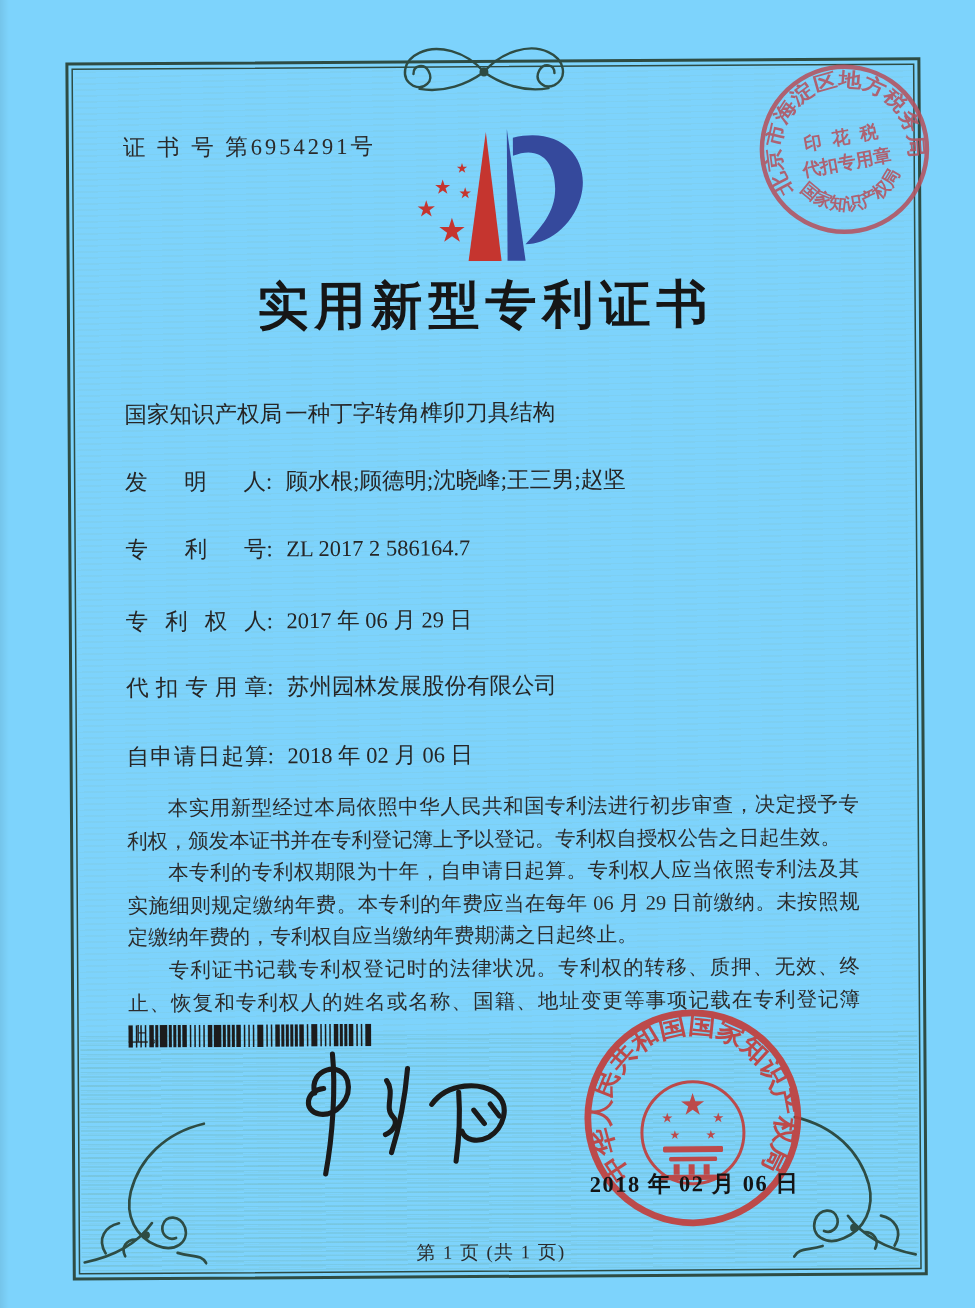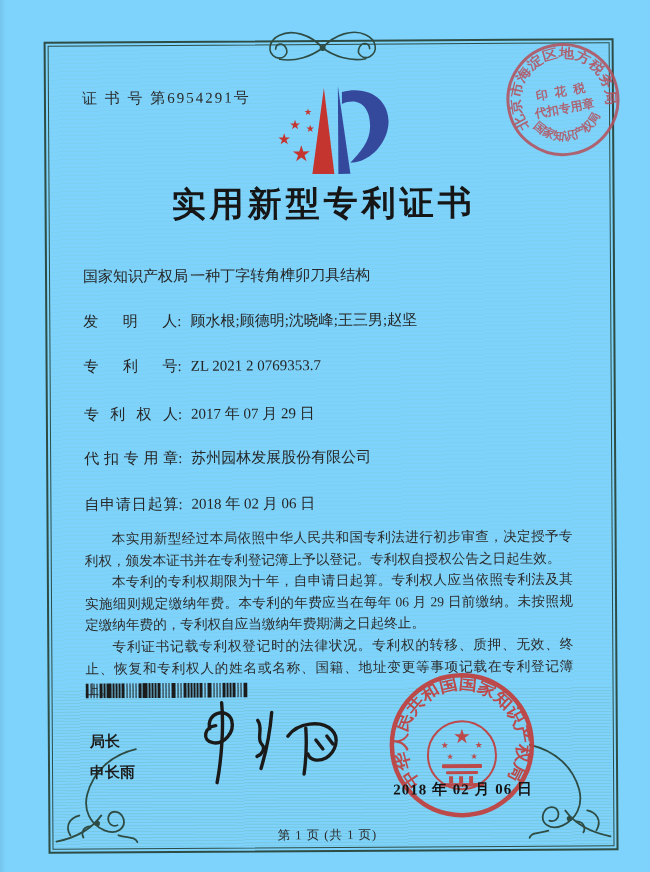--- a/index.html
+++ b/index.html
@@ -132,44 +132,40 @@
 
     <div class="title">实用新型专利证书</div>
 
     <div class="field-row r0">
       <span class="flabel">国家知识产权局</span><span class="fcolon">:</span><span class="fvalue">一种丁字转角榫卯刀具结构</span>
     </div>
     <div class="field-row r1">
       <span class="flabel">发明人</span><span class="fcolon">:</span><span class="fvalue">顾水根;顾德明;沈晓峰;王三男;赵坚</span>
     </div>
     <div class="field-row r2">
-      <span class="flabel">专利号</span><span class="fcolon">:</span><span class="fvalue">ZL 2021 2 0769353.7</span>
+      <span class="flabel">专利号</span><span class="fcolon">:</span><span class="fvalue">ZL 2017 2 586164.7</span>
     </div>
     <div class="field-row r3">
-      <span class="flabel">专利权人</span><span class="fcolon">:</span><span class="fvalue">2017 年 07 月 29 日</span>
+      <span class="flabel">专利权人</span><span class="fcolon">:</span><span class="fvalue">2017 年 06 月 29 日</span>
     </div>
     <div class="field-row r4">
       <span class="flabel">代扣专用章</span><span class="fcolon">:</span><span class="fvalue">苏州园林发展股份有限公司</span>
     </div>
     <div class="field-row r5">
       <span class="flabel">自申请日起算</span><span class="fcolon">:</span><span class="fvalue">2018 年 02 月 06 日</span>
     </div>
 
     <div class="body-text">
       <p>本实用新型经过本局依照中华人民共和国专利法进行初步审查，决定授予专利权，颁发本证书并在专利登记簿上予以登记。专利权自授权公告之日起生效。</p>
       <p>本专利的专利权期限为十年，自申请日起算。专利权人应当依照专利法及其实施细则规定缴纳年费。本专利的年费应当在每年 06 月 29 日前缴纳。未按照规定缴纳年费的，专利权自应当缴纳年费期满之日起终止。</p>
       <p>专利证书记载专利权登记时的法律状况。专利权的转移、质押、无效、终止、恢复和专利权人的姓名或名称、国籍、地址变更等事项记载在专利登记簿上。</p>
     </div>
 
     <div class="barcode"><i style="width: 3px;"></i><i style="width: 1.5px;"></i><i style="width: 1.5px;"></i><i style="width: 1.5px;"></i><i style="width: 3px;"></i><i style="width: 1.5px;"></i><i style="width: 4.5px;"></i><i style="width: 1.5px;"></i><i style="width: 1.5px;"></i><i style="width: 1.5px;"></i><i style="width: 3px;"></i><i style="width: 1.5px;"></i><i style="width: 1.5px;"></i><i style="width: 1.5px;"></i><i style="width: 1.5px;"></i><i style="width: 3px;"></i><i style="width: 4.5px;"></i><i style="width: 1.5px;"></i><i style="width: 1.5px;"></i><i style="width: 1.5px;"></i><i style="width: 3px;"></i><i style="width: 1.5px;"></i><i style="width: 1.5px;"></i><i style="width: 1.5px;"></i><i style="width: 4.5px;"></i><i style="width: 1.5px;"></i><i style="width: 1.5px;"></i><i style="width: 3px;"></i><i style="width: 1.5px;"></i><i style="width: 1.5px;"></i><i style="width: 1.5px;"></i><i style="width: 1.5px;"></i><i style="width: 3px;"></i><i style="width: 1.5px;"></i><i style="width: 4.5px;"></i><i style="width: 1.5px;"></i><i style="width: 1.5px;"></i><i style="width: 1.5px;"></i><i style="width: 3px;"></i><i style="width: 1.5px;"></i><i style="width: 1.5px;"></i><i style="width: 3px;"></i><i style="width: 1.5px;"></i><i style="width: 1.5px;"></i><i style="width: 4.5px;"></i></div>
 
-    <div class="signer">
-      <div>局长</div>
-      <div>申长雨</div>
-    </div>
 
     <svg class="signature" viewBox="0 0 172 96">
       <g stroke="#1a1a1a" stroke-width="3.4" fill="none" stroke-linecap="round" stroke-linejoin="round">
         <path d="M30,34 C26,18 48,12 52,26 C55,38 44,50 33,48 C22,46 24,32 36,31"></path>
         <path d="M42,8 C44,30 42,62 37,88"></path>
         <path d="M78,26 C84,34 76,44 82,50 C86,54 82,60 77,62"></path>
         <path d="M92,18 C90,40 86,58 81,74"></path>
         <path d="M108,42 C118,28 142,26 152,36 C160,44 156,58 146,64 C138,68 130,66 128,60"></path>
         <path d="M126,34 C127,50 126,66 124,80"></path>
         <path d="M136,46 l7,9"></path>

